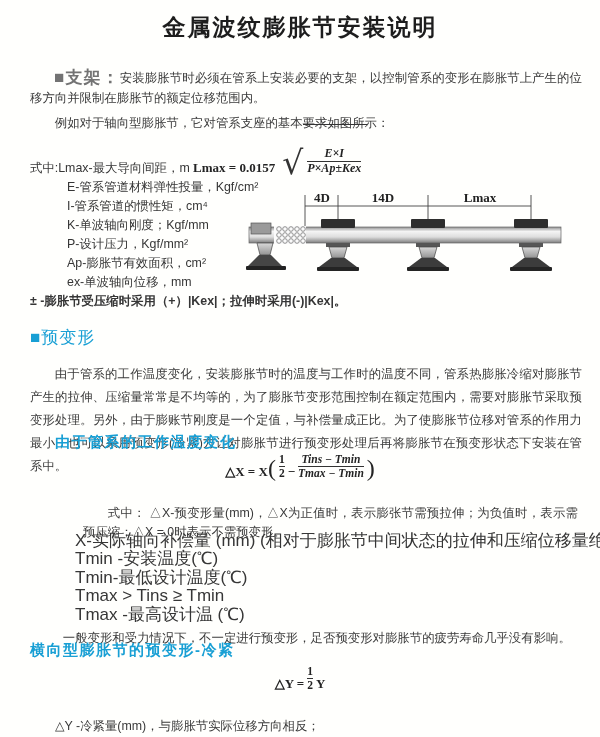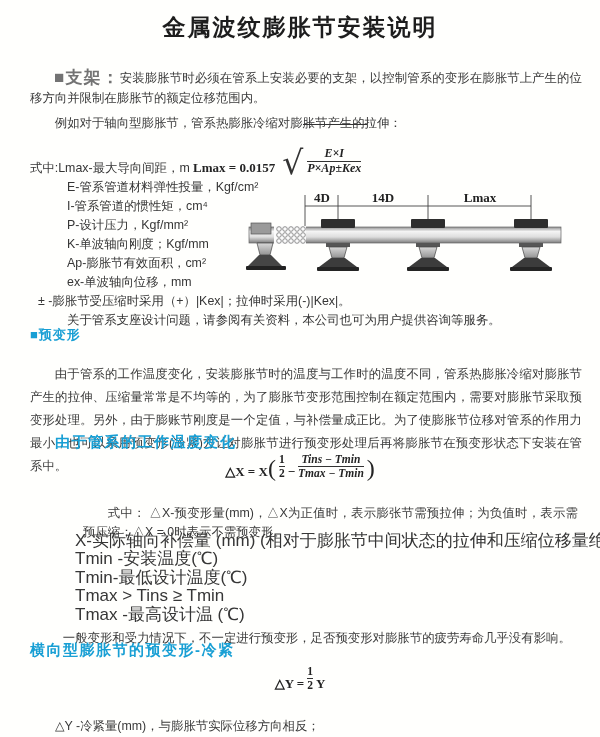--- a/index.html
+++ b/index.html
@@ -29,23 +29,23 @@
   .f1 .radical { font-family:"DejaVu Sans", sans-serif; font-size:33px; font-weight:normal; color:#333; line-height:26px; margin:6px 0 0 7px; }
   .f1 .radicand { border-top:1.4px solid #333; padding:2px 6px 0 4px; margin-top:3px; font-size:12px; }
   .f2 { position:absolute; top:453px; left:0; width:100%; justify-content:center; }
   .f2 .frac, .f3 .frac { font-size:11.5px; margin:0 3px; }
   .bigparen { font-family:"Liberation Serif", serif; font-size:24px; font-weight:normal; color:#242424; line-height:1; }
   .f3 { position:absolute; top:665px; left:0; width:100%; justify-content:center; }
 
   .defs { position:absolute; top:159px; left:30px; }
   .defs .line { height:19px; line-height:19px; white-space:nowrap; font-size:12.4px; }
   .ind-25 { margin-left:37px; }
-  .ind-8  { margin-left:8px; }
-
-  .h-block { font-size:13px; font-weight:bold; color:#189fd4; letter-spacing:1px; }
+  .ind-8  { margin-left:0;font-weight:bold; }
+
+  .h-block { font-size:17px; font-weight:normal; color:#189fd4; letter-spacing:1px; }
   .h-predeform { position:absolute; top:326px; left:30px; }
   .p-predeform { position:absolute; top:351px; left:30px; right:18px; text-align:justify; text-indent:2em; line-height:23px; }
   .h-sub { font-size:15px; font-weight:bold; color:#189fd4; letter-spacing:1.5px; }
   .h-axial { position:absolute; top:433px; left:55px; }
   .p-axnote1 { position:absolute; top:492px; left:47px; right:22px; text-align:justify; text-indent:2em; line-height:19px;margin-left:36px; }
   .ax-items { position:absolute; top:532px; left:55px; }
   .ax-items .line { height:18.4px; line-height:18.4px; white-space:nowrap; font-size:17px;margin-left:20px; }
   .p-axnote2 { position:absolute; top:616px; left:38px; right:20px; text-indent:2em; }
   .h-lateral { position:absolute; top:641px; left:30px; }
   .p-lateral-note { position:absolute; top:704px; left:55px; }
@@ -55,43 +55,42 @@
 </style>
 </head>
 <body>
 
 <div class="page">
 
   <div class="title">金属波纹膨胀节安装说明</div>
 
   <p class="p-support body-text"><span class="first-indent"></span><span class="sec-label-inline">■支架：</span><span>安装膨胀节时必须在管系上安装必要的支架，以控制管系的变形在膨胀节上产生的位移方向并限制在膨胀节的额定位移范围内。</span></p>
 
-  <p class="p-example body-text">例如对于轴向型膨胀节，管系热膨胀冷缩对膨胀节产生的拉伸：</p>
+  <p class="p-example body-text">例如对于轴向型膨胀节，它对管系支座的基本要求如图所示：</p>
 
   <div class="formula f1">
     <span class="math">Lmax = 0.0157</span>
     <span class="radical">√</span>
     <span class="radicand">
       <span class="frac math it">
         <span class="num">E×I</span>
         <span class="den">P×Ap±Kex</span>
       </span>
     </span>
   </div>
 
   <div class="defs">
     <div class="line">式中:Lmax-最大导向间距，m</div>
     <div class="line ind-25">E-管系管道材料弹性投量，Kgf/cm²</div>
     <div class="line ind-25">I-管系管道的惯性矩，cm⁴</div>
+    <div class="line ind-25">K-单波轴向刚度；Kgf/mm</div>
     <div class="line ind-25">P-设计压力，Kgf/mm²</div>
-    <div class="line ind-25">K-单波轴向刚度；Kgf/mm</div>
     <div class="line ind-25">Ap-膨胀节有效面积，cm²</div>
     <div class="line ind-25">ex-单波轴向位移，mm</div>
     <div class="line ind-8">± -膨胀节受压缩时采用（+）|Kex|；拉伸时采用(-)|Kex|。</div>
-    <div class="line ind-25">关于管系支座设计问题，请参阅有关资料，本公司也可为用户提供咨询等服务。</div>
   </div>
 
   <svg class="diagram" width="332" height="96" viewBox="0 0 332 96">
     <defs>
       <linearGradient id="pg" x1="0" y1="0" x2="0" y2="1">
         <stop offset="0" stop-color="#8f8f8f"></stop>
         <stop offset="0.28" stop-color="#f4f4f4"></stop>
         <stop offset="0.62" stop-color="#dedede"></stop>
         <stop offset="1" stop-color="#7d7d7d"></stop>
       </linearGradient>

